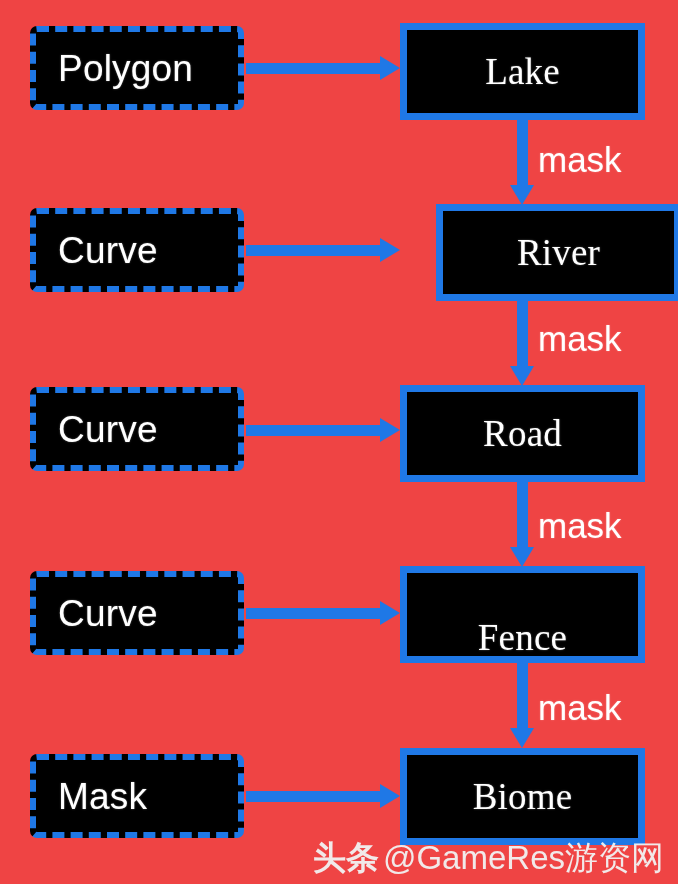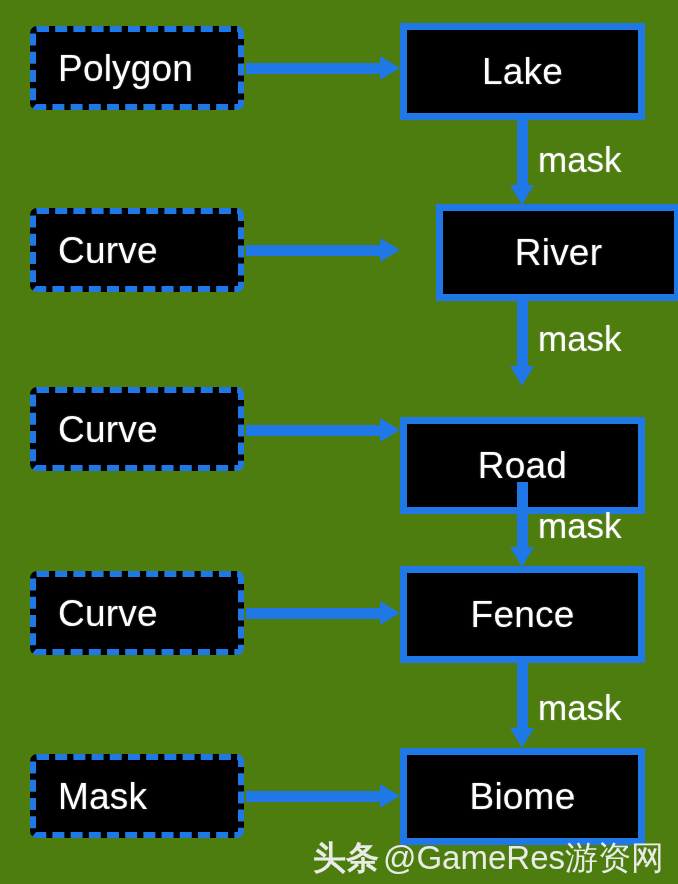--- a/index.html
+++ b/index.html
@@ -12,21 +12,21 @@
     height: 884px;
     overflow: hidden;
     font-family: "Liberation Sans", sans-serif;
     position: relative;
   }
 
   #diagram {
     position: relative;
     width: 678px;
     height: 884px;
-    background: #4d7c0f;
+    background: #ef4444;
   }
 
   
   .input-node {
     position: absolute;
     box-sizing: border-box;
     border: 6px dashed #1f78e6;
     border-radius: 7px;
     background: #000000;
     display: flex;
@@ -44,20 +44,21 @@
 
   
   .process-node {
     position: absolute;
     box-sizing: border-box;
     border: 7px solid #1f78e6;
     background: #000000;
     display: flex;
     align-items: center;
     justify-content: center;
+    font-family: Liberation Serif, serif;
   }
   .process-node .node-label {
     color: #ffffff;
     font-size: 37px;
     font-weight: 400;
     letter-spacing: 0.2px;
     line-height: 1;
     text-shadow: 0 0 2px rgba(255,255,255,0.35);
   }
 
@@ -178,40 +179,40 @@
 
   <div class="input-node" style="left:30px; top:387px; width:214px; height:84px;">
     <span class="node-label">Curve</span>
   </div>
 
   <div class="h-arrow" style="left:246px; top:425px; width:154px;">
     <div class="shaft" style="width:136px;"></div>
     <div class="head" style="left:134px;"></div>
   </div>
 
-  <div class="process-node" style="left:400px; top:385px; width:245px; height:97px;margin-top:32px;">
+  <div class="process-node" style="left:400px; top:385px; width:245px; height:97px;">
     <span class="node-label">Road</span>
   </div>
 
   <div class="v-arrow" style="left:517px; top:482px; height:85px;">
     <div class="shaft" style="height:67px;"></div>
     <div class="head" style="top:65px;"></div>
   </div>
   <div class="edge-label" style="left:538px; top:508px;">mask</div>
 
   <div class="input-node" style="left:30px; top:571px; width:214px; height:84px;">
     <span class="node-label">Curve</span>
   </div>
 
   <div class="h-arrow" style="left:246px; top:608px; width:154px;">
     <div class="shaft" style="width:136px;"></div>
     <div class="head" style="left:134px;"></div>
   </div>
 
-  <div class="process-node" style="left:400px; top:566px; width:245px; height:97px;">
+  <div class="process-node" style="left:400px; top:566px; width:245px; height:97px;align-items:flex-end;">
     <span class="node-label">Fence</span>
   </div>
 
   <div class="v-arrow" style="left:517px; top:663px; height:85px;">
     <div class="shaft" style="height:67px;"></div>
     <div class="head" style="top:65px;"></div>
   </div>
   <div class="edge-label" style="left:538px; top:690px;">mask</div>
 
   <div class="input-node" style="left:30px; top:754px; width:214px; height:84px;">

